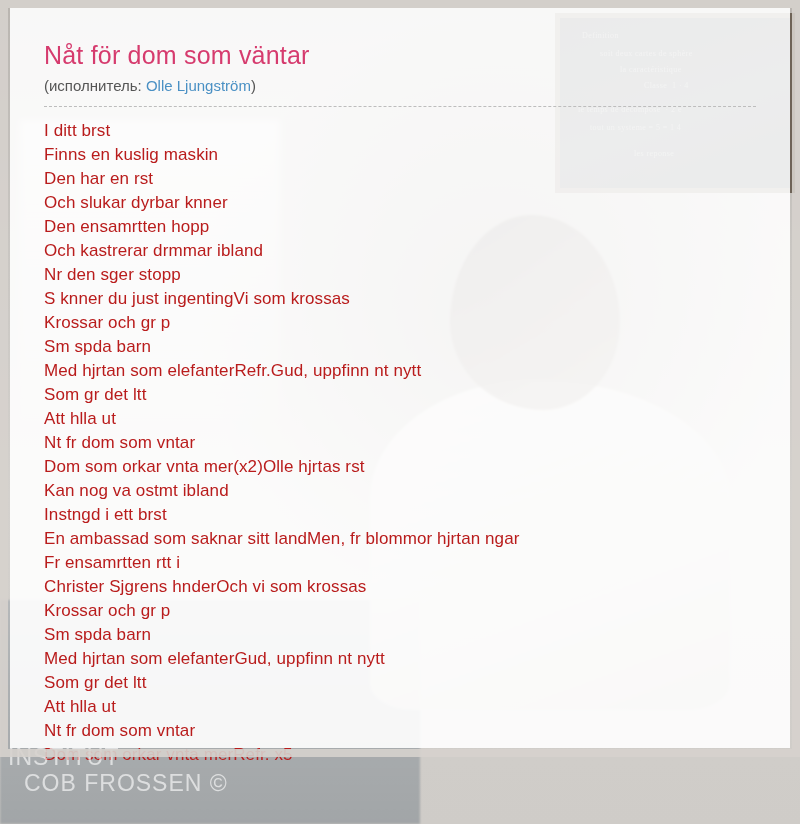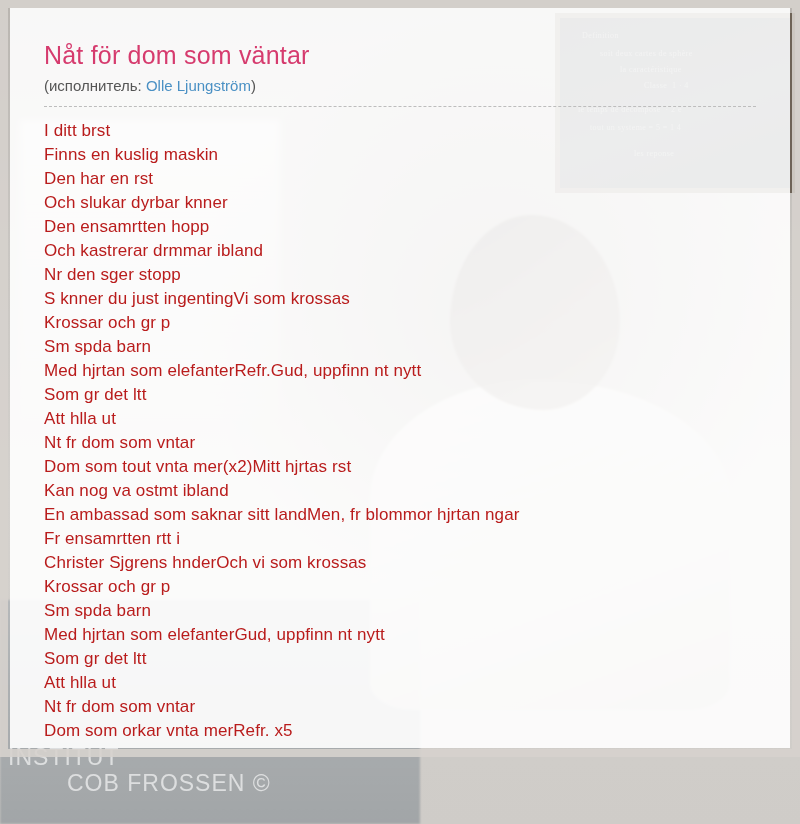--- a/index.html
+++ b/index.html
@@ -129,21 +129,21 @@
     position: absolute;
     left: 8px;
     top: 744px;
     font-size: 23px;
     line-height: 26px;
     color: rgba(255,255,255,0.62);
     letter-spacing: 1px;
     font-family: "Liberation Sans", sans-serif;
     pointer-events: none;
   }
-  .watermark .w2 { padding-left: 16px; display: block; margin-left: 43px; }
+  .watermark .w2 { padding-left: 16px; display: block; }
   .frame-edge {
     position: absolute;
     left: 0; top: 0; right: 0; bottom: 0;
     box-shadow: inset 0 0 0 8px rgba(214,210,205,0.9);
     pointer-events: none;
   }
 </style>
 </head>
 <body>
 
@@ -178,22 +178,23 @@
       <div class="line">Den ensamrtten hopp</div>
       <div class="line">Och kastrerar drmmar ibland</div>
       <div class="line">Nr den sger stopp</div>
       <div class="line">S knner du just ingentingVi som krossas</div>
       <div class="line">Krossar och gr p</div>
       <div class="line">Sm spda barn</div>
       <div class="line">Med hjrtan som elefanterRefr.Gud, uppfinn nt nytt</div>
       <div class="line">Som gr det ltt</div>
       <div class="line">Att hlla ut</div>
       <div class="line">Nt fr dom som vntar</div>
-      <div class="line">Dom som tout vnta mer(x2)Mitt hjrtas rst</div>
+      <div class="line">Dom som orkar vnta mer(x2)Olle hjrtas rst</div>
       <div class="line">Kan nog va ostmt ibland</div>
+      <div class="line">Instngd i ett brst</div>
       <div class="line">En ambassad som saknar sitt landMen, fr blommor hjrtan ngar</div>
       <div class="line">Fr ensamrtten rtt i</div>
       <div class="line">Christer Sjgrens hnderOch vi som krossas</div>
       <div class="line">Krossar och gr p</div>
       <div class="line">Sm spda barn</div>
       <div class="line">Med hjrtan som elefanterGud, uppfinn nt nytt</div>
       <div class="line">Som gr det ltt</div>
       <div class="line">Att hlla ut</div>
       <div class="line">Nt fr dom som vntar</div>
       <div class="line">Dom som orkar vnta merRefr. x5</div>

